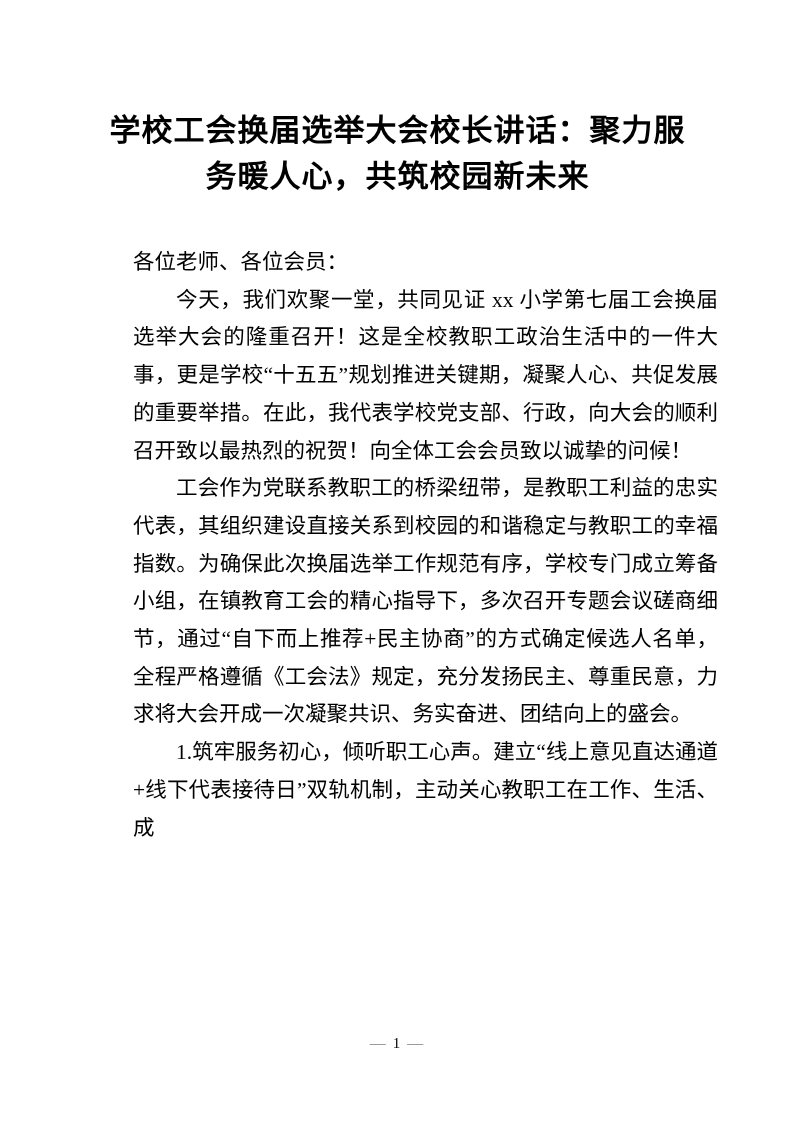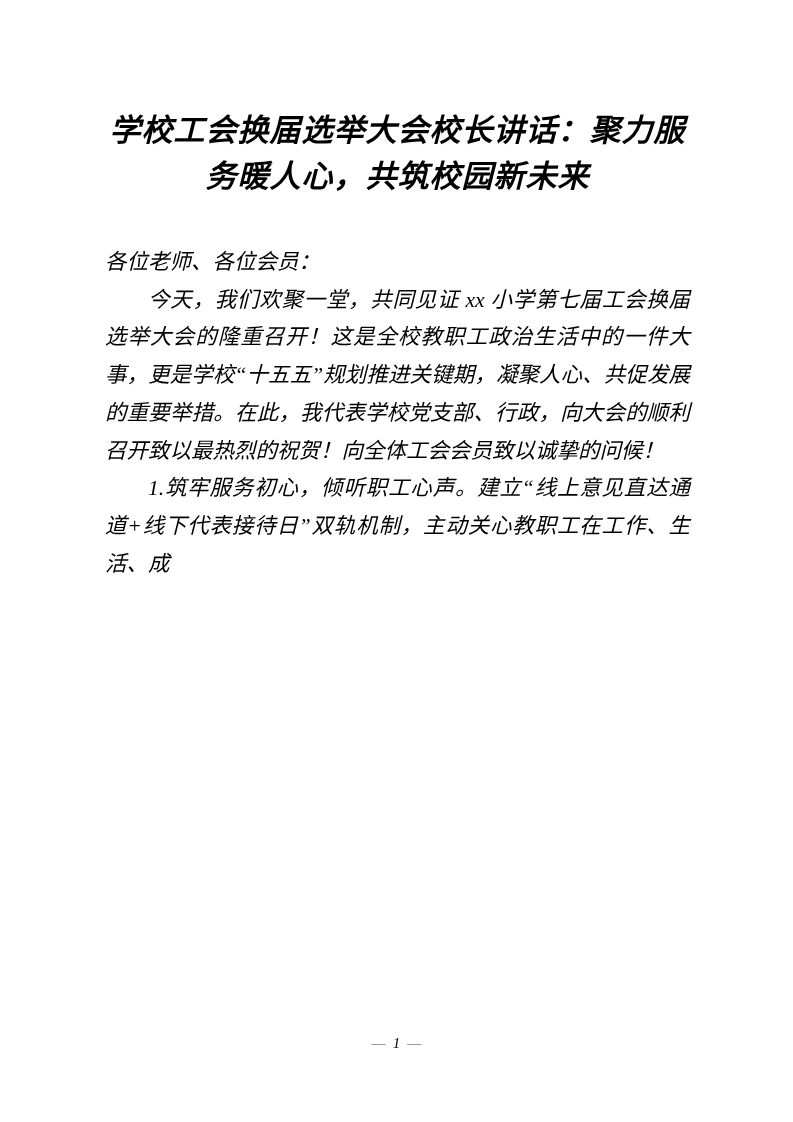--- a/index.html
+++ b/index.html
@@ -7,34 +7,34 @@
   .page {
     position: relative;
     width: 793px;
     height: 1122px;
     margin: 0 auto;
     background: #ffffff;
     overflow: hidden;
     color: #000000;
     font-family: "Liberation Serif", "DejaVu Serif", serif;
     padding: 108px 103px 2px 105px;
-    font-style: italic;
   }
   .doc-title {
     margin: 0 0 44px 0;
     font-family: "Liberation Sans", "DejaVu Sans", sans-serif;
     font-weight: 700;
     font-size: 31px;
     line-height: 46px;
     letter-spacing: 1px;
     text-align: center;
     color: #000000;
   }
   .doc-body {
     width: 585px;
+    margin-left: 28px;
   }
   .para {
     margin: 0;
     font-size: 21.5px;
     line-height: 37.7px;
     text-align: justify;
     text-indent: 2em;
     word-break: break-all;
     color: #000000;
   }
@@ -64,20 +64,21 @@
 </head>
 <body>
 
 <div class="page">
 
   <h1 class="doc-title">学校工会换届选举大会校长讲话：聚力服务暖人心，共筑校园新未来</h1>
 
   <div class="doc-body">
     <p class="para no-indent">各位老师、各位会员：</p>
     <p class="para">今天，我们欢聚一堂，共同见证 xx 小学第七届工会换届选举大会的隆重召开！这是全校教职工政治生活中的一件大事，更是学校“十五五”规划推进关键期，凝聚人心、共促发展的重要举措。在此，我代表学校党支部、行政，向大会的顺利召开致以最热烈的祝贺！向全体工会会员致以诚挚的问候！</p>
+    <p class="para">工会作为党联系教职工的桥梁纽带，是教职工利益的忠实代表，其组织建设直接关系到校园的和谐稳定与教职工的幸福指数。为确保此次换届选举工作规范有序，学校专门成立筹备小组，在镇教育工会的精心指导下，多次召开专题会议磋商细节，通过“自下而上推荐+民主协商”的方式确定候选人名单，全程严格遵循《工会法》规定，充分发扬民主、尊重民意，力求将大会开成一次凝聚共识、务实奋进、团结向上的盛会。</p>
     <p class="para">1.筑牢服务初心，倾听职工心声。建立“线上意见直达通道+线下代表接待日”双轨机制，主动关心教职工在工作、生活、成</p>
   </div>
 
   <div class="page-footer">
     <span class="footer-dash">—</span>
     <span class="footer-pagenum">1</span>
     <span class="footer-dash">—</span>
   </div>
 
 </div>

